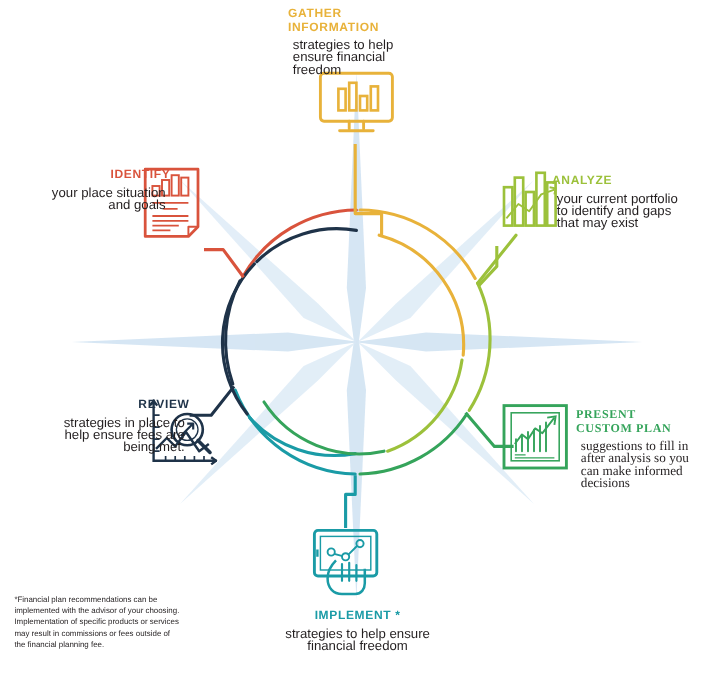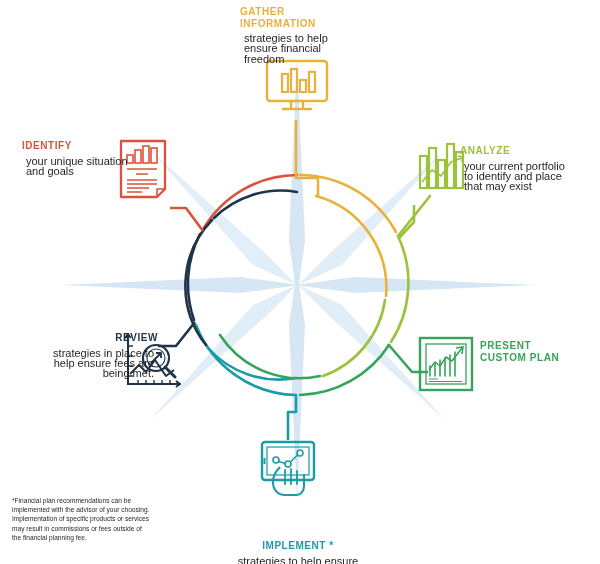--- a/index.html
+++ b/index.html
@@ -19,24 +19,24 @@
     font-size:10px;font-weight:bold;letter-spacing:.55px;
     line-height:11.5px;text-transform:uppercase;margin:0 0 2px 0;
   }
   .step .desc{
     font-size:11px;line-height:10.4px;color:#231f20;margin:4px;
   }
 
   
   #step-gather{left:240px;top:6px;width:125px;text-align:left;}
   #step-analyze{left:460px;top:145px;width:116px;text-align:left;}
-  #step-present{left:480px;top:340px;width:116px;text-align:left;}
+  #step-present{left:480px;top:340px;width:116px;text-align:left;font-family:Liberation Serif, serif;}
   #step-implement{left:228px;top:508px;width:140px;text-align:center;}
   #step-review{left:28px;top:332px;width:130px;text-align:right;}
-  #step-identify{left:22px;top:140px;width:120px;}
+  #step-identify{left:22px;top:140px;width:120px;text-align:right;}
 
   .icon{position:absolute;}
   #icon-gather{left:264px;top:58px;}
   #icon-analyze{left:418px;top:140px;}
   #icon-present{left:418px;top:336px;}
   #icon-implement{left:258px;top:440px;}
   #icon-review{left:122px;top:332px;}
   #icon-identify{left:118px;top:139px;}
 
   #footnote{
@@ -168,39 +168,40 @@
 
   <div class="step" id="step-gather">
     <div class="title" style="color: rgb(232, 178, 58);">
       <span>GATHER</span><br><span>INFORMATION</span>
     </div>
     <p class="desc">strategies to  help ensure financial freedom</p>
   </div>
 
   <div class="step" id="step-analyze">
     <div class="title" style="color: rgb(156, 193, 59);">ANALYZE</div>
-    <p class="desc">your current portfolio to identify and place that may exist</p>
+    <p class="desc">your current portfolio to identify and gaps that may exist</p>
   </div>
 
   <div class="step" id="step-present">
     <div class="title" style="color: rgb(53, 164, 91);">
       <span>PRESENT</span><br><span>CUSTOM PLAN</span>
     </div>
+    <p class="desc">suggestions to fill in after analysis so you can make informed decisions</p>
   </div>
 
   <div class="step" id="step-implement">
-    <div class="title" style="color: rgb(26, 155, 166); margin-top: 32px;">IMPLEMENT *</div>
+    <div class="title" style="color: rgb(26, 155, 166);">IMPLEMENT *</div>
     <p class="desc">strategies to  help ensure financial freedom</p>
   </div>
 
   <div class="step" id="step-review">
     <div class="title" style="color: rgb(31, 51, 73);">REVIEW</div>
     <p class="desc">strategies in place to help ensure fees are being met.</p>
   </div>
 
   <div class="step" id="step-identify">
     <div class="title" style="color: rgb(217, 83, 60);">IDENTIFY</div>
-    <p class="desc">your unique situation and goals</p>
+    <p class="desc">your place situation and goals</p>
   </div>
 
   <div id="footnote">*Financial plan recommendations can be implemented with the advisor of your choosing.  Implementation of specific products or services may result in commissions or fees outside of the financial planning fee.</div>
 
 </div>
 
 </body></html>

